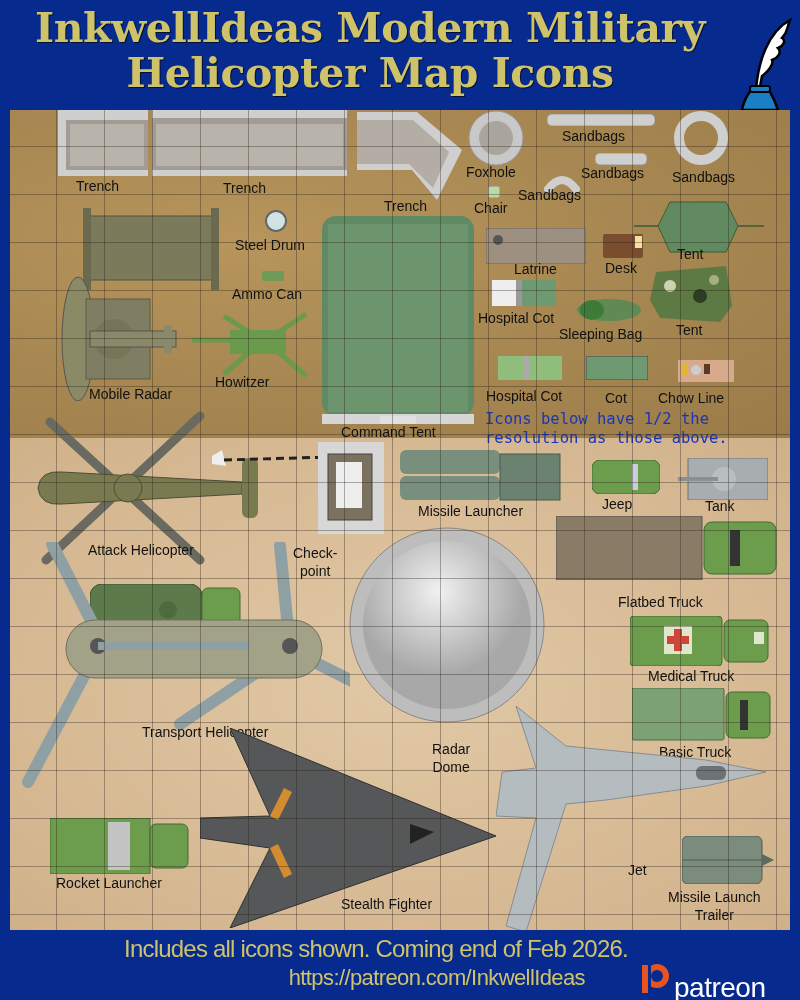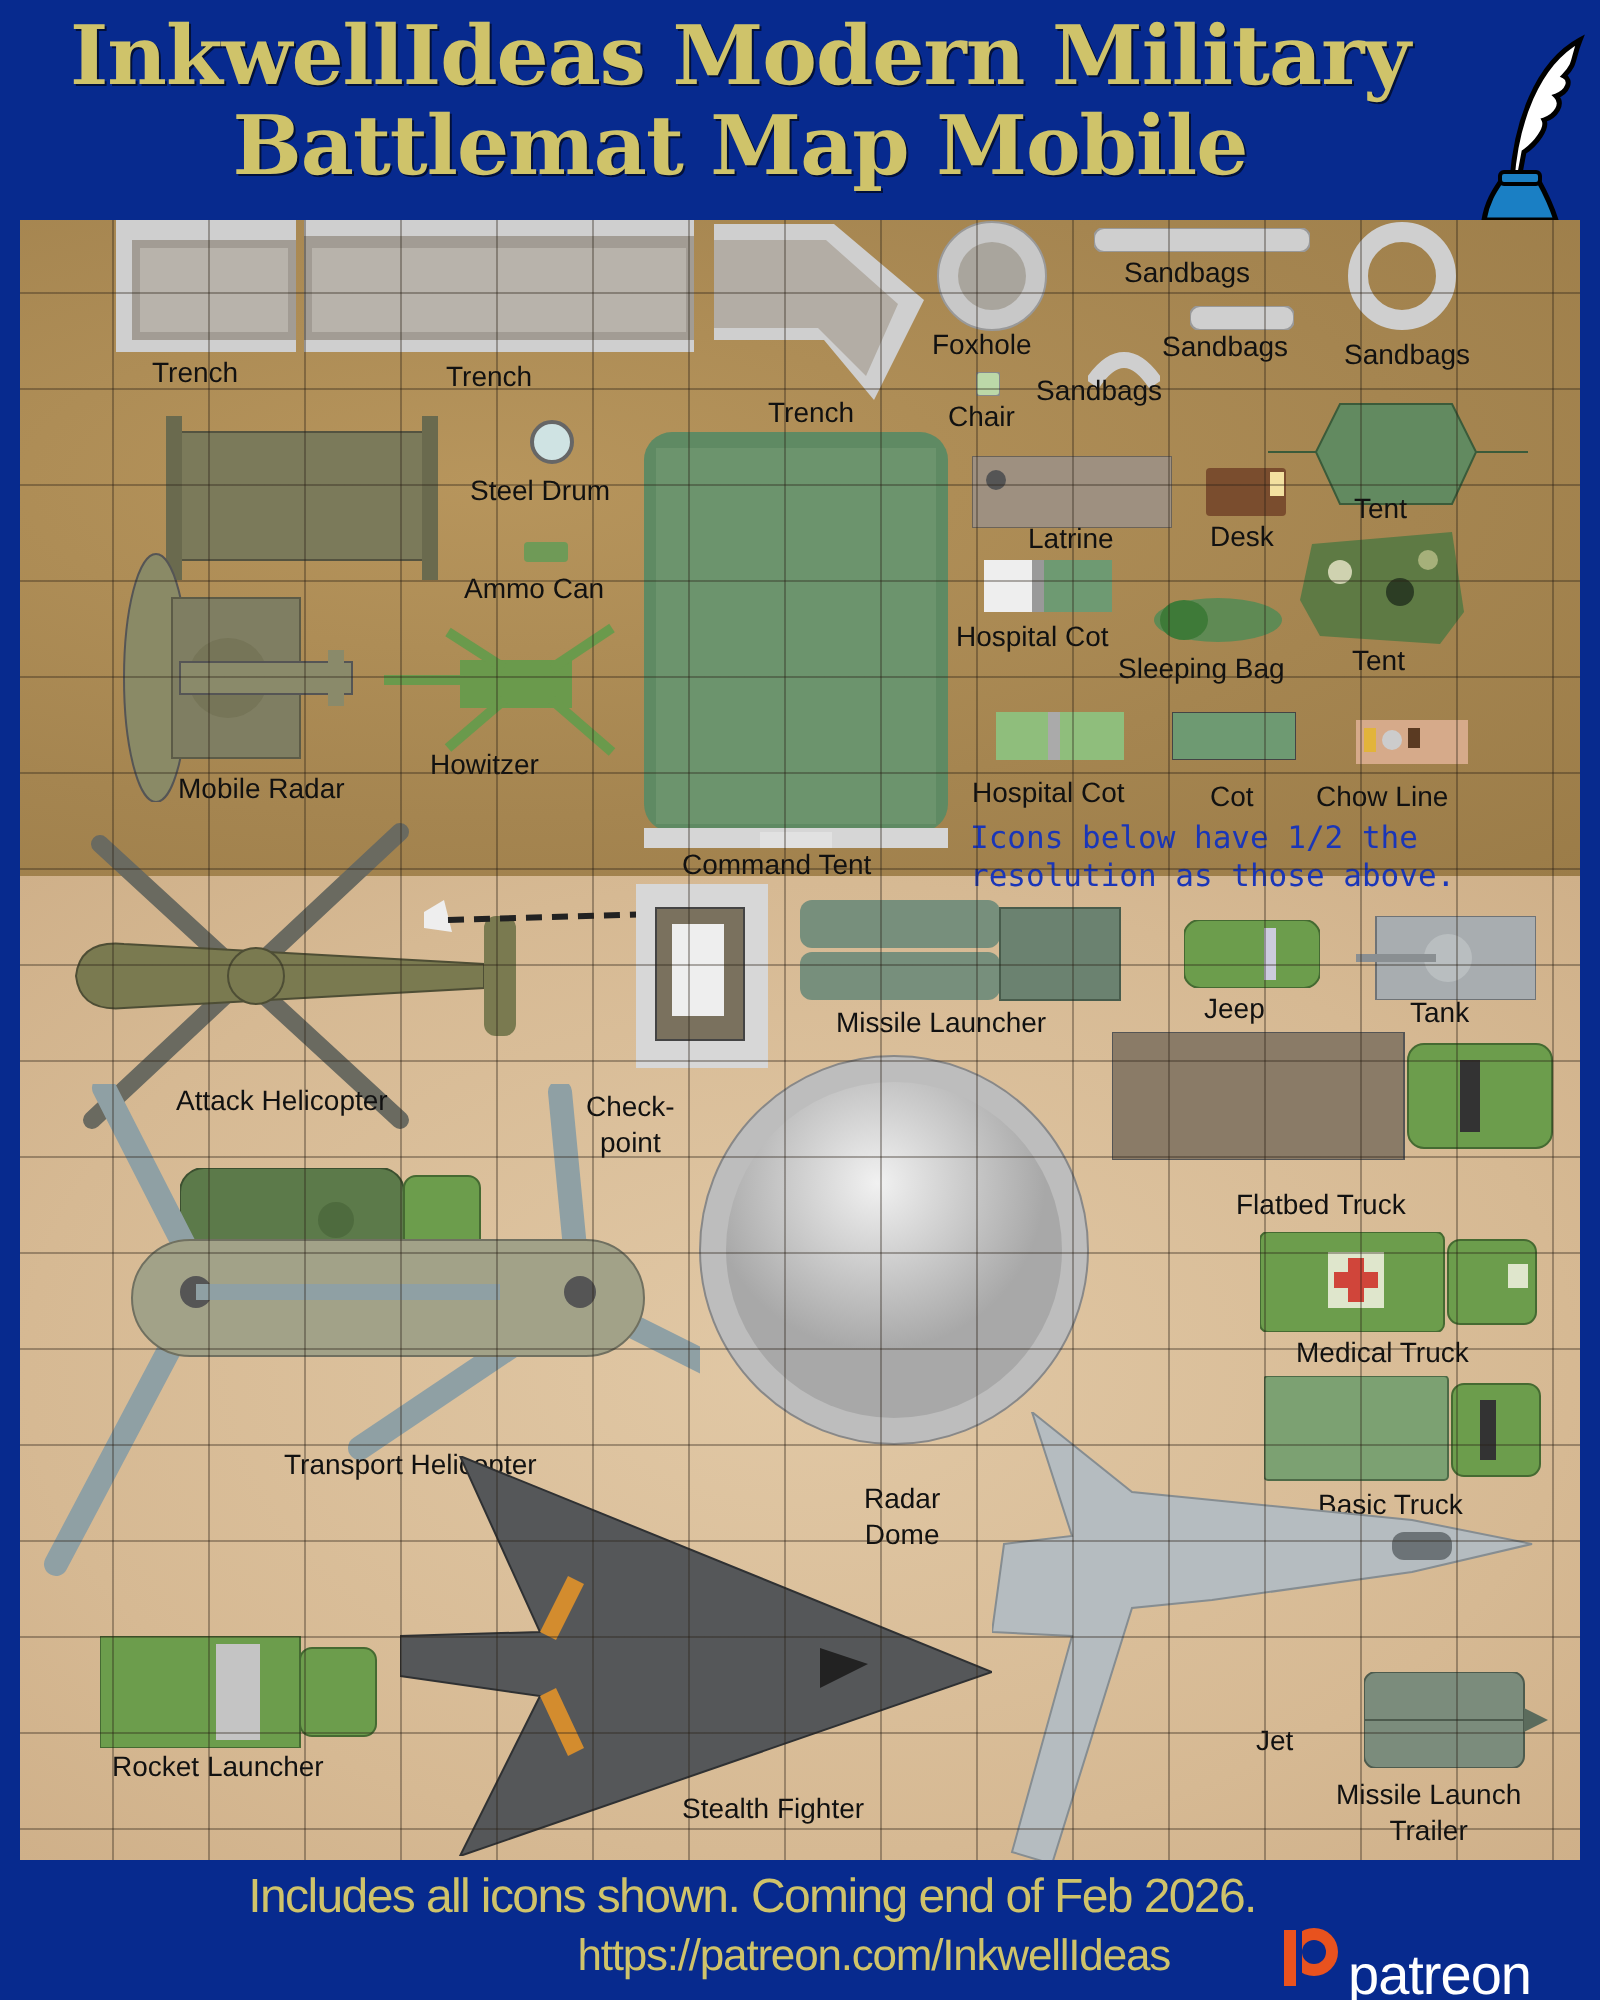--- a/index.html
+++ b/index.html
@@ -17,21 +17,21 @@
   .icon{position:absolute;}
   .footer1{position:absolute;left:0;top:935px;width:752px;text-align:center;color:#cfc36a;font-size:24px;letter-spacing:-0.8px;font-family:"Liberation Sans",sans-serif;}
   .footer2{position:absolute;left:145px;top:965px;width:440px;text-align:right;color:#cfc36a;font-size:22px;letter-spacing:-0.6px;}
   .patreon{position:absolute;left:640px;top:962px;height:34px;display:flex;align-items:center;}
   .patreon .pword{color:#fff;font-size:28px;margin-left:4px;letter-spacing:-0.5px;margin-top:18px;}
 </style>
 </head>
 <body>
 
 <div class="title t1">InkwellIdeas Modern Military</div>
-<div class="title t2">Battlemat Map Mobile</div>
+<div class="title t2">Helicopter Map Icons</div>
 
 <svg class="quill" viewBox="0 0 72 108">
   <path d="M28 88 C30 60 40 30 62 18 C58 28 60 30 54 36 C58 38 56 44 50 46 C54 50 50 56 44 58 C46 62 40 70 34 74 L31 90 Z" fill="#fff" stroke="#000" stroke-width="2.5"></path>
   <path d="M14 108 C16 96 22 90 24 86 L40 86 C42 90 46 96 50 108 Z" fill="#1a7fc4" stroke="#000" stroke-width="2.5"></path>
   <rect x="22" y="84" width="20" height="6" rx="2" fill="#1a7fc4" stroke="#000" stroke-width="2"></rect>
 </svg>
 
 <div class="map">
   <div class="zone-top"></div>
   <div class="zone-bot"></div>

